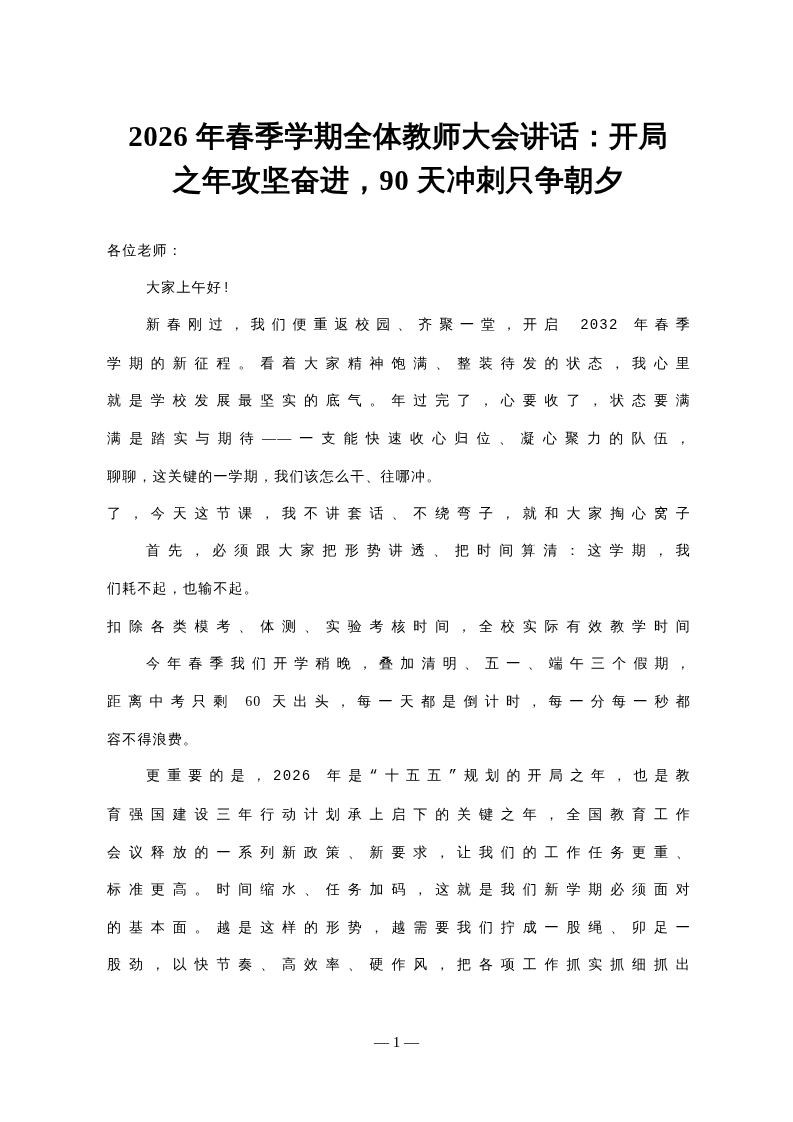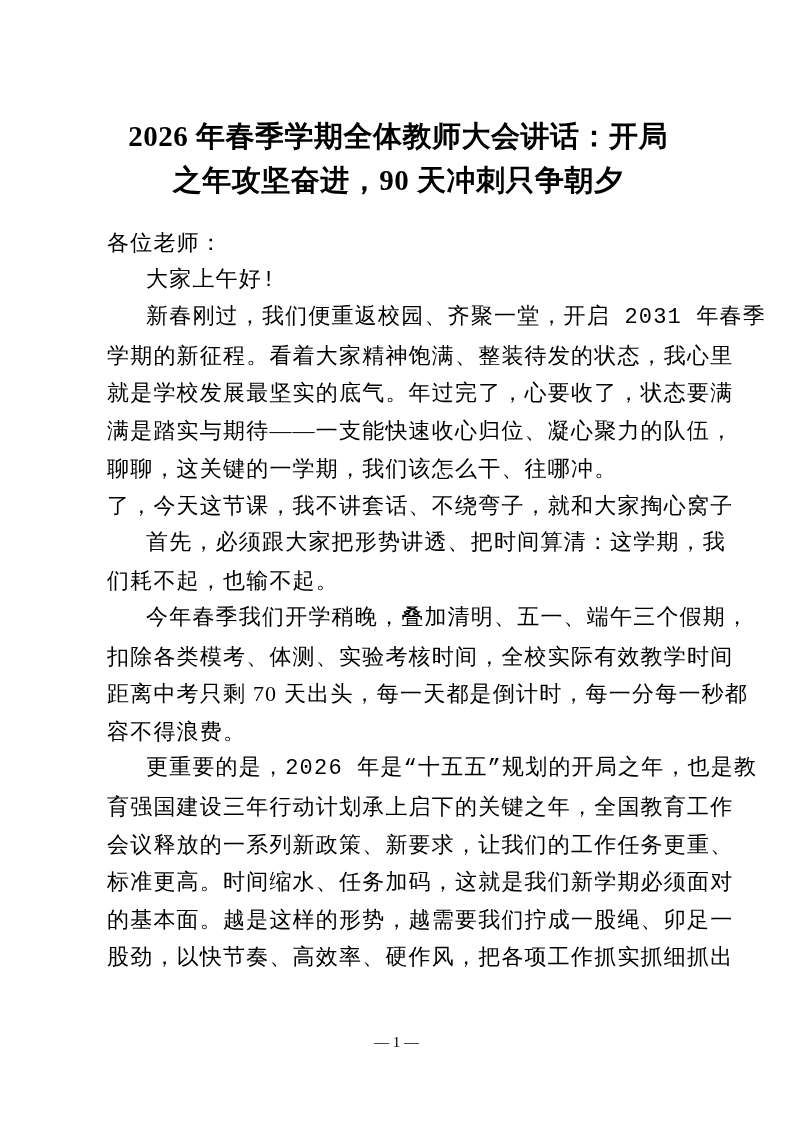--- a/index.html
+++ b/index.html
@@ -12,23 +12,23 @@
     .title {
       position: absolute; left: 100px; top: 114px; width: 596px;
       text-align: center;
       font-family: "Liberation Serif", "DejaVu Serif", serif;
       font-weight: bold; font-size: 29px; line-height: 44px;
       letter-spacing: 0.5px;
       margin: 0;
     }
     .title .tline { display: block; white-space: nowrap; }
     .body-text {
-      position: absolute; left: 107px; top: 224px; width: 584px;
+      position: absolute; left: 107px; top: 232px; width: 584px;
       font-family: "Liberation Serif", "DejaVu Serif", serif;
-      font-size: 22px; line-height: 37.6px;
+      font-size: 14px; line-height: 37.6px;
       letter-spacing: 1.2px;
     }
     .body-text .line { display: block; white-space: nowrap; height: 37.6px; text-align: justify; text-align-last: justify; }
     .body-text .line.last { text-align-last: left; }
     .body-text .line.indent { padding-left: 39px; font-family: Liberation Mono, monospace; }
     .page-number {
       position: absolute; left: 0; width: 793px; top: 1034px;
       text-align: center; font-size: 15px;
       font-family: "Liberation Serif", "DejaVu Serif", serif;
       color: #000;
@@ -39,31 +39,31 @@
 
 <div class="page">
   <h1 class="title">
     <span class="tline">2026 年春季学期全体教师大会讲话：开局</span>
     <span class="tline">之年攻坚奋进，90 天冲刺只争朝夕</span>
   </h1>
 
   <div class="body-text" id="body-text">
       <span class="line last">各位老师：</span>
       <span class="line indent last">大家上午好!</span>
-      <span class="line indent">新春刚过，我们便重返校园、齐聚一堂，开启 2031 年春季</span>
+      <span class="line indent">新春刚过，我们便重返校园、齐聚一堂，开启 2032 年春季</span>
       <span class="line">学期的新征程。看着大家精神饱满、整装待发的状态，我心里</span>
       <span class="line">就是学校发展最坚实的底气。年过完了，心要收了，状态要满</span>
       <span class="line">满是踏实与期待——一支能快速收心归位、凝心聚力的队伍，</span>
       <span class="line last">聊聊，这关键的一学期，我们该怎么干、往哪冲。</span>
       <span class="line">了，今天这节课，我不讲套话、不绕弯子，就和大家掏心窝子</span>
       <span class="line indent">首先，必须跟大家把形势讲透、把时间算清：这学期，我</span>
       <span class="line last">们耗不起，也输不起。</span>
+      <span class="line">扣除各类模考、体测、实验考核时间，全校实际有效教学时间</span>
       <span class="line indent">今年春季我们开学稍晚，叠加清明、五一、端午三个假期，</span>
-      <span class="line">扣除各类模考、体测、实验考核时间，全校实际有效教学时间</span>
-      <span class="line">距离中考只剩 70 天出头，每一天都是倒计时，每一分每一秒都</span>
+      <span class="line">距离中考只剩 60 天出头，每一天都是倒计时，每一分每一秒都</span>
       <span class="line last">容不得浪费。</span>
       <span class="line indent">更重要的是，2026 年是“十五五”规划的开局之年，也是教</span>
       <span class="line">育强国建设三年行动计划承上启下的关键之年，全国教育工作</span>
       <span class="line">会议释放的一系列新政策、新要求，让我们的工作任务更重、</span>
       <span class="line">标准更高。时间缩水、任务加码，这就是我们新学期必须面对</span>
       <span class="line">的基本面。越是这样的形势，越需要我们拧成一股绳、卯足一</span>
       <span class="line">股劲，以快节奏、高效率、硬作风，把各项工作抓实抓细抓出</span>
     </div>
 
   <div class="page-number">— 1 —</div>

